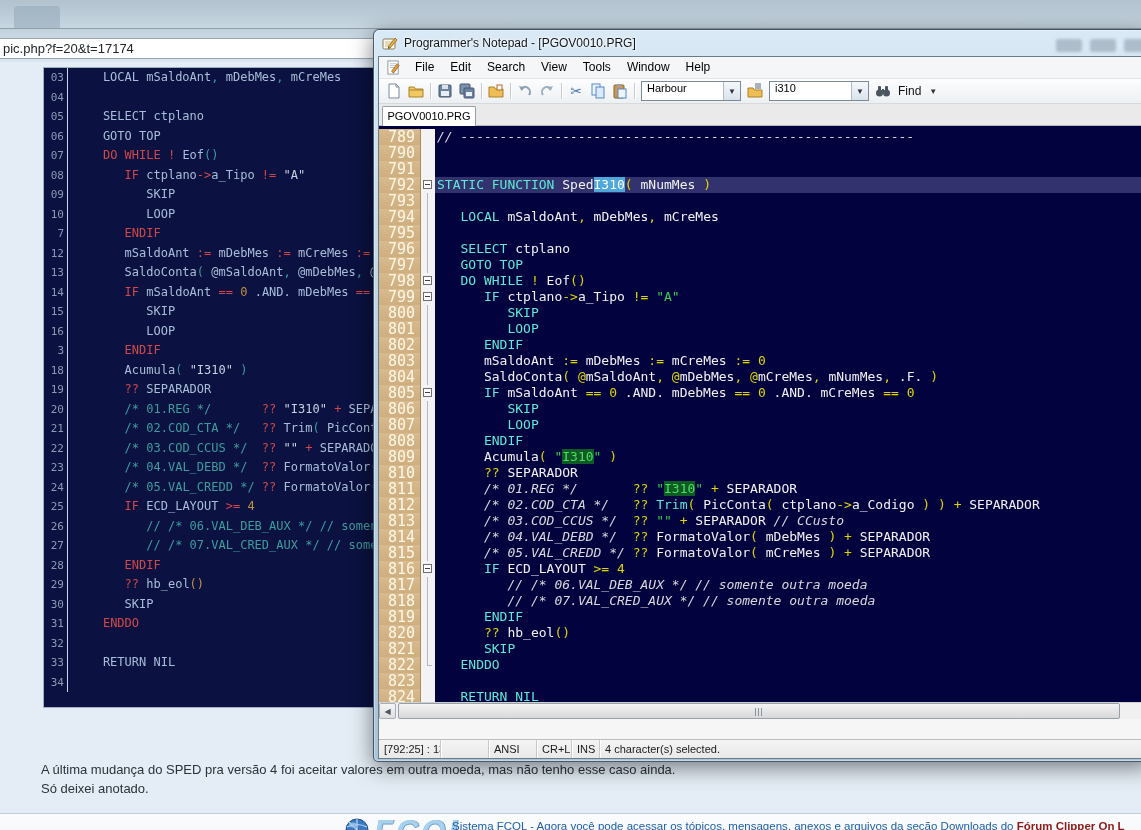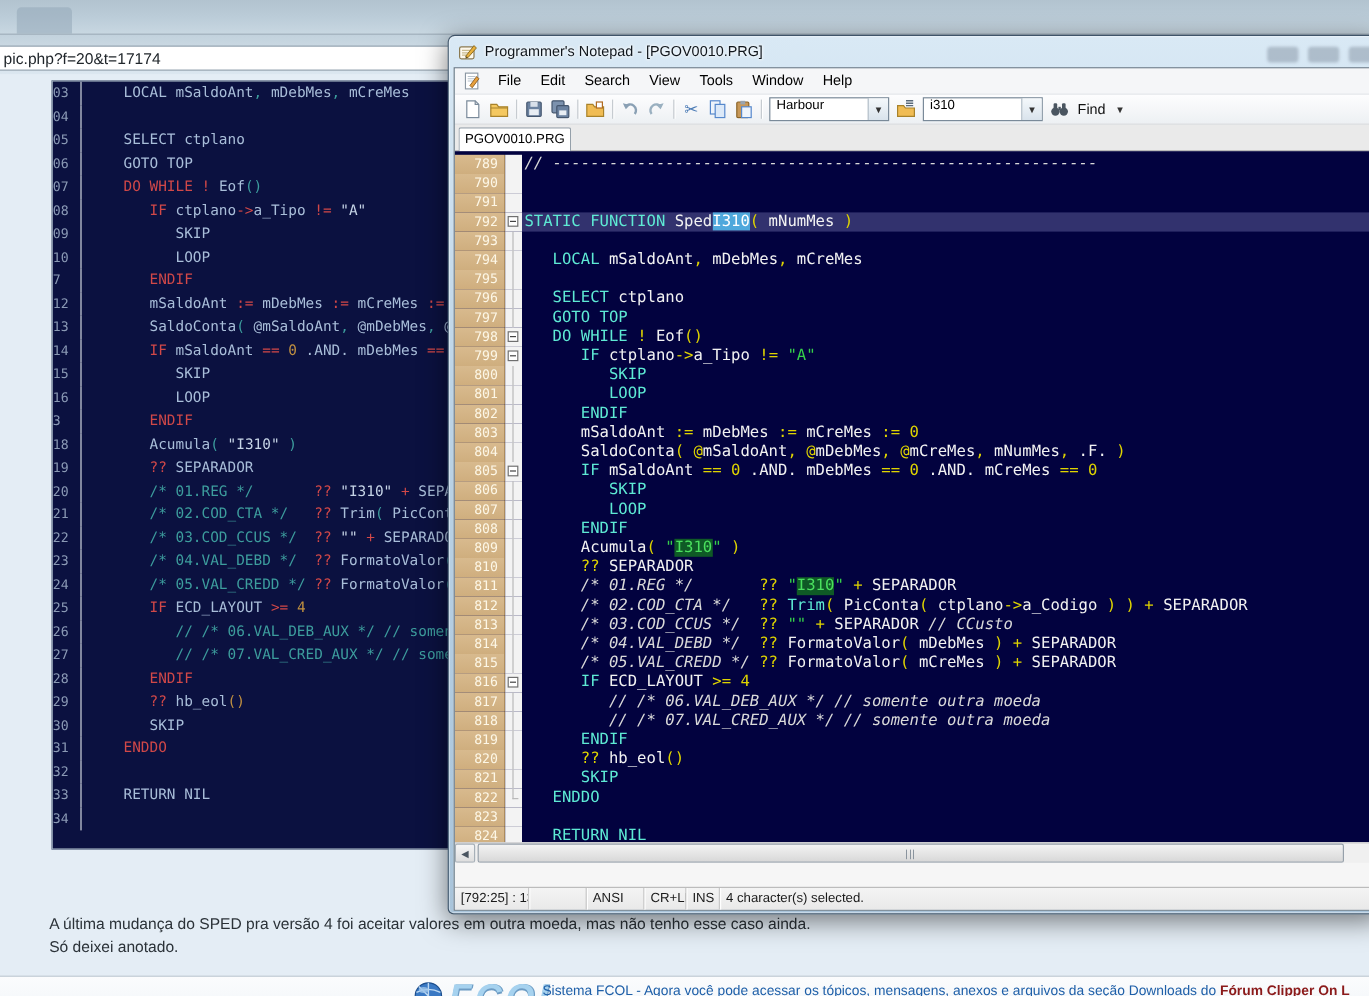--- a/index.html
+++ b/index.html
@@ -18,21 +18,21 @@
   .addr-bar { position:absolute; left:-14px; top:9px; width:1150px; height:21px;
     background:#fff; border:1px solid #98a6b2; border-radius:3px;
     font-size:13px; color:#20262b; line-height:19px; padding-left:16px; }
   .page { position:absolute; left:0; top:62px; width:1141px; height:751px; background:#e4edf5; }
 
   
   .fblock { position:absolute; left:43px; top:5px; width:430px; height:641px;
     background:#0b1140; border:1px solid #9fb0bf; overflow:hidden; }
   .f-row { position:relative; height:19.5px; line-height:19.5px; white-space:pre;
     font-family:"DejaVu Sans Mono", monospace; font-size:12px; }
-  .f-num { display:inline-block; width:24px; text-align:left; color:#8b9ab5;
+  .f-num { display:inline-block; width:24px; text-align:right; color:#8b9ab5;
     border-right:1px solid #cfd6de; padding-right:3px; margin-right:6px;
     font-size:11px; height:19.5px; }
   .f-code { display:inline; }
   .t-fk{color:#d14848} .t-fi{color:#a9bed9} .t-fp{color:#3d9d9d}
   .t-fs{color:#c6d4e6} .t-fg{color:#c09040}
 
   .nota { position:absolute; left:41px; top:698px; font-size:13px; color:#2b3238; line-height:19px; }
 
   .footer { position:absolute; left:0; top:751px; width:1141px; height:62px; overflow:hidden;
     background:linear-gradient(180deg,#fbfcfd,#e9eff5); border-top:1px solid #c3ccd4; }
@@ -80,21 +80,21 @@
   .tabbar { position:absolute; left:0; top:47px; right:0; height:22px;
     background:#eaeaea; border-bottom:1px solid #b9b9b9; }
   .tab-active { position:absolute; left:3px; top:2px; width:94px; height:20px; background:#fff;
     border:1px solid #95a0aa; border-bottom:none; border-radius:2px 2px 0 0;
     font-size:11px; color:#000; text-align:center; line-height:19px; }
 
   .editor { position:absolute; left:0; top:69px; right:0; height:576px;
     background:#02023f; overflow:hidden; padding-top:3px; }
   .ed-row { display:flex; height:16px; line-height:16px; }
   .ed-num { width:42px; flex:0 0 42px; background:linear-gradient(180deg,#d8ba8e,#cfae7e);
-    border-right:1px solid #ab8b5e; color:#fdf7e6; font-size:11px;
+    border-right:1px solid #ab8b5e; color:#fdf7e6; font-size:15px;
     font-family:"DejaVu Sans Mono", monospace; text-align:right; padding-right:5px; }
   .ed-fold { width:14px; flex:0 0 14px; background:#f3f3f3; position:relative; }
   .fold-box { position:absolute; left:2px; top:3px; width:9px; height:9px; background:#fff;
     border:1px solid #6f6f6f; }
   .fold-box::after { content:""; position:absolute; left:1px; right:1px; top:3px; height:1px; background:#444; }
   .fold-line::before { content:""; position:absolute; left:6px; top:0; bottom:0; width:1px; background:#b9b9b9; }
   .fold-end::before { content:""; position:absolute; left:6px; top:0; height:9px; width:1px; background:#b9b9b9; }
   .fold-end::after { content:""; position:absolute; left:6px; top:8px; width:5px; height:1px; background:#b9b9b9; }
   .ed-code { flex:1; font-family:"DejaVu Sans Mono", monospace; font-size:13px;
     white-space:pre; color:#f2f2f2; padding-left:2px; }

